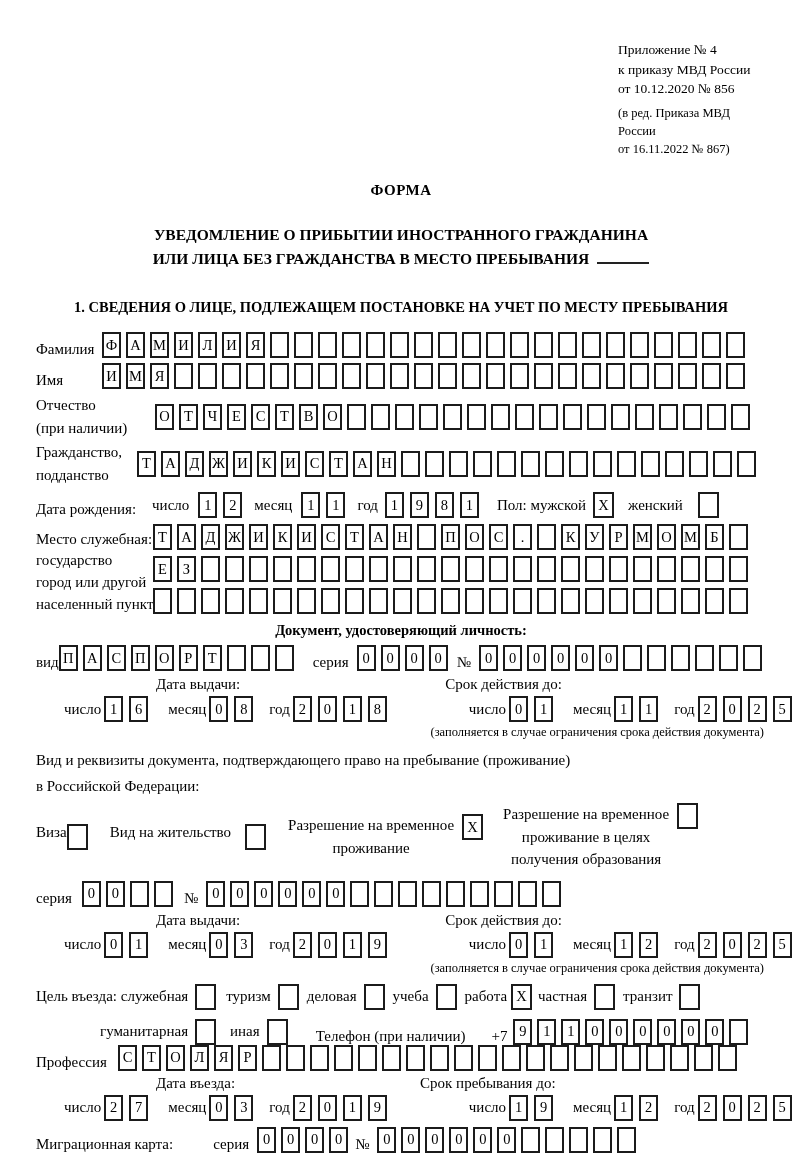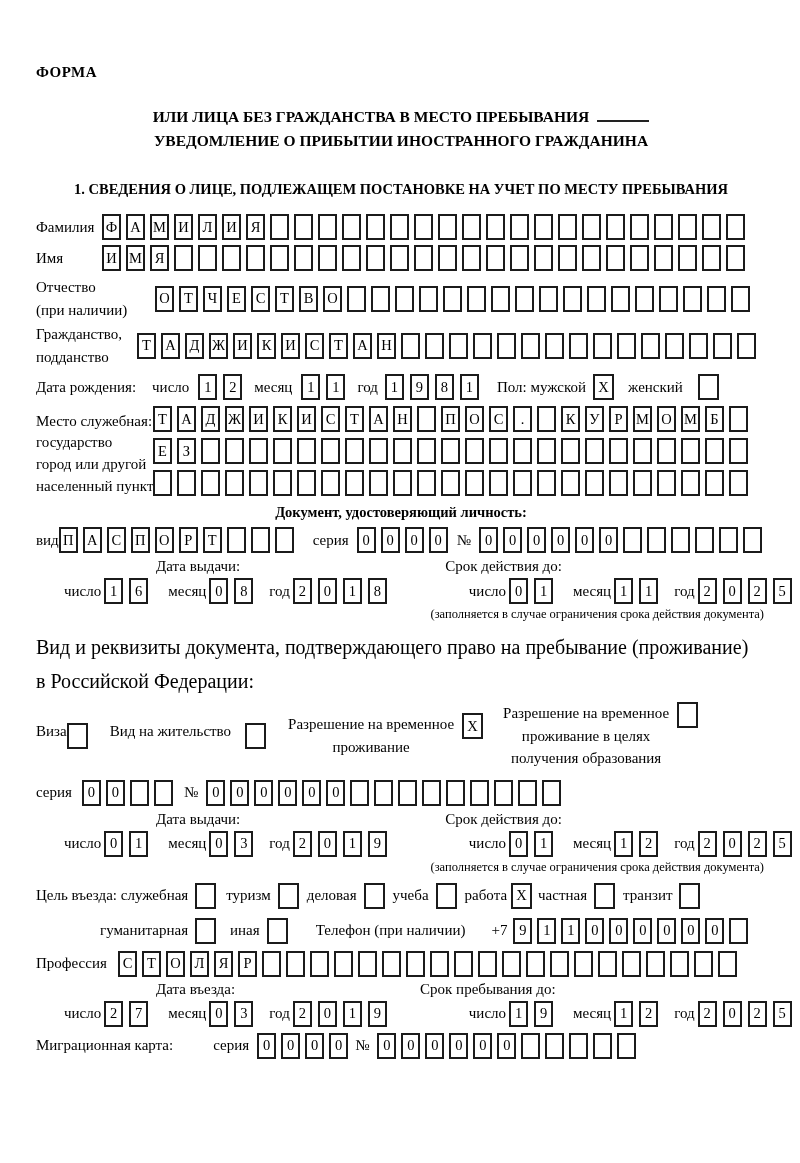--- a/index.html
+++ b/index.html
@@ -2,29 +2,29 @@
 <html><head>
 <meta charset="utf-8">
 <style>
   html,body{margin:0;padding:0;background:#fff;}
   body{font-family:"Liberation Serif","DejaVu Serif",serif;color:#000;}
   .page{width:800px;min-height:1163px;box-sizing:border-box;padding:40px 34px 30px 36px;background:#fff;}
 
   
   .hdr{margin-left:582px;font-size:13.5px;line-height:1.45;}
   .hdr .sub{font-size:12.5px;margin-top:5px;line-height:1.45;}
-  .forma{text-align:left;font-weight:bold;font-size:15px;margin-top:24px;letter-spacing:.5px;}
+  .forma{text-align:center;font-weight:bold;font-size:15px;margin-top:24px;letter-spacing:.5px;}
 
   
   .title{text-align:center;font-weight:bold;font-size:15.5px;line-height:1.55;margin-top:24px;}
   .blank-line{display:inline-block;width:52px;height:3px;border-bottom:2.5px solid #222;margin-left:8px;}
   .sec{font-weight:bold;font-size:14.5px;margin-top:28px;margin-bottom:16px;text-align:center;white-space:nowrap;}
 
   
-  .r{display:flex;align-items:center;margin-bottom:5px;}
+  .r{display:flex;align-items:flex-end;margin-bottom:5px;}
   .r.top{align-items:center;}
   .lbl{font-size:15px;white-space:nowrap;}
   .lblcol{font-size:15px;line-height:1.5;white-space:nowrap;flex:0 0 auto;}
   .cells{display:flex;flex-wrap:nowrap;}
   .cell{box-sizing:border-box;flex:0 0 auto;width:19px;height:26px;border:2px solid #1b1b1b;margin-right:5px;
         display:flex;align-items:center;justify-content:center;font-size:14.5px;background:#fff;}
   .cb{width:21px;margin-right:0;}
   .stack{display:flex;flex-direction:column;}
   .stack .cells{margin-bottom:6px;}
 
@@ -36,33 +36,40 @@
   .dhead{display:flex;font-size:15px;margin:3px 0 3px 0;}
   .drow{display:flex;align-items:center;margin-bottom:3px;}
   .caption{font-size:12.5px;text-align:right;margin:1px 2px 8px 0;}
 
   
   .pair{display:flex;align-items:center;}
   .pair .lbl{margin-right:7px;}
   .pair-top{display:flex;align-items:flex-start;}
   .mlbl{text-align:center;font-size:15px;line-height:1.5;margin-right:8px;}
 
-  .para{font-size:20px;line-height:1.7;margin:4px 0 4px 0;font-family:Liberation Serif, serif;}
+  .para{font-size:15px;line-height:1.7;margin:4px 0 4px 0;font-family:Liberation Serif, serif;}
 </style>
 </head>
 <body>
 
 <div class="page">
 
+  <div class="hdr">
+    <div>Приложение № 4</div>
+    <div>к приказу МВД России</div>
+    <div>от 10.12.2020 № 856</div>
+    <div class="sub">(в ред. Приказа МВД России</div>
+    <div class="sub" style="margin-top:0">от 16.11.2022 № 867)</div>
+  </div>
 
   <div class="forma">ФОРМА</div>
 
   <div class="title">
+    <div>УВЕДОМЛЕНИЕ О ПРИБЫТИИ ИНОСТРАННОГО ГРАЖДАНИНА</div>
     <div><span>ИЛИ ЛИЦА БЕЗ ГРАЖДАНСТВА В МЕСТО ПРЕБЫВАНИЯ</span><span class="blank-line"></span></div>
-    <div>УВЕДОМЛЕНИЕ О ПРИБЫТИИ ИНОСТРАННОГО ГРАЖДАНИНА</div>
   </div>
 
   <div class="sec">1. СВЕДЕНИЯ О ЛИЦЕ, ПОДЛЕЖАЩЕМ ПОСТАНОВКЕ НА УЧЕТ ПО МЕСТУ ПРЕБЫВАНИЯ</div>
 
   <div class="r">
     <span class="lbl" style="width:66px">Фамилия</span>
     <span class="cells">
         <span class="cell">Ф</span>
         <span class="cell">А</span>
         <span class="cell">М</span>
@@ -537,21 +544,21 @@
     <span class="pair" style="margin-left:6px">
         <span class="lbl">частная</span>
       <span class="cell cb"></span>
       </span>
     <span class="pair" style="margin-left:8px">
         <span class="lbl">транзит</span>
       <span class="cell cb"></span>
       </span>
   </div>
 
-  <div class="r" style="margin-bottom:7px">
+  <div class="r" style="margin-bottom:0">
     <span class="pair" style="margin-left:64px">
         <span class="lbl">гуманитарная</span>
       <span class="cell cb"></span>
       </span>
     <span class="pair" style="margin-left:14px">
         <span class="lbl">иная</span>
       <span class="cell cb"></span>
       </span>
     <span class="lbl" style="margin-left:28px">Телефон (при наличии)</span>
     <span class="lbl" style="margin-left:26px;margin-right:6px">+7</span>

